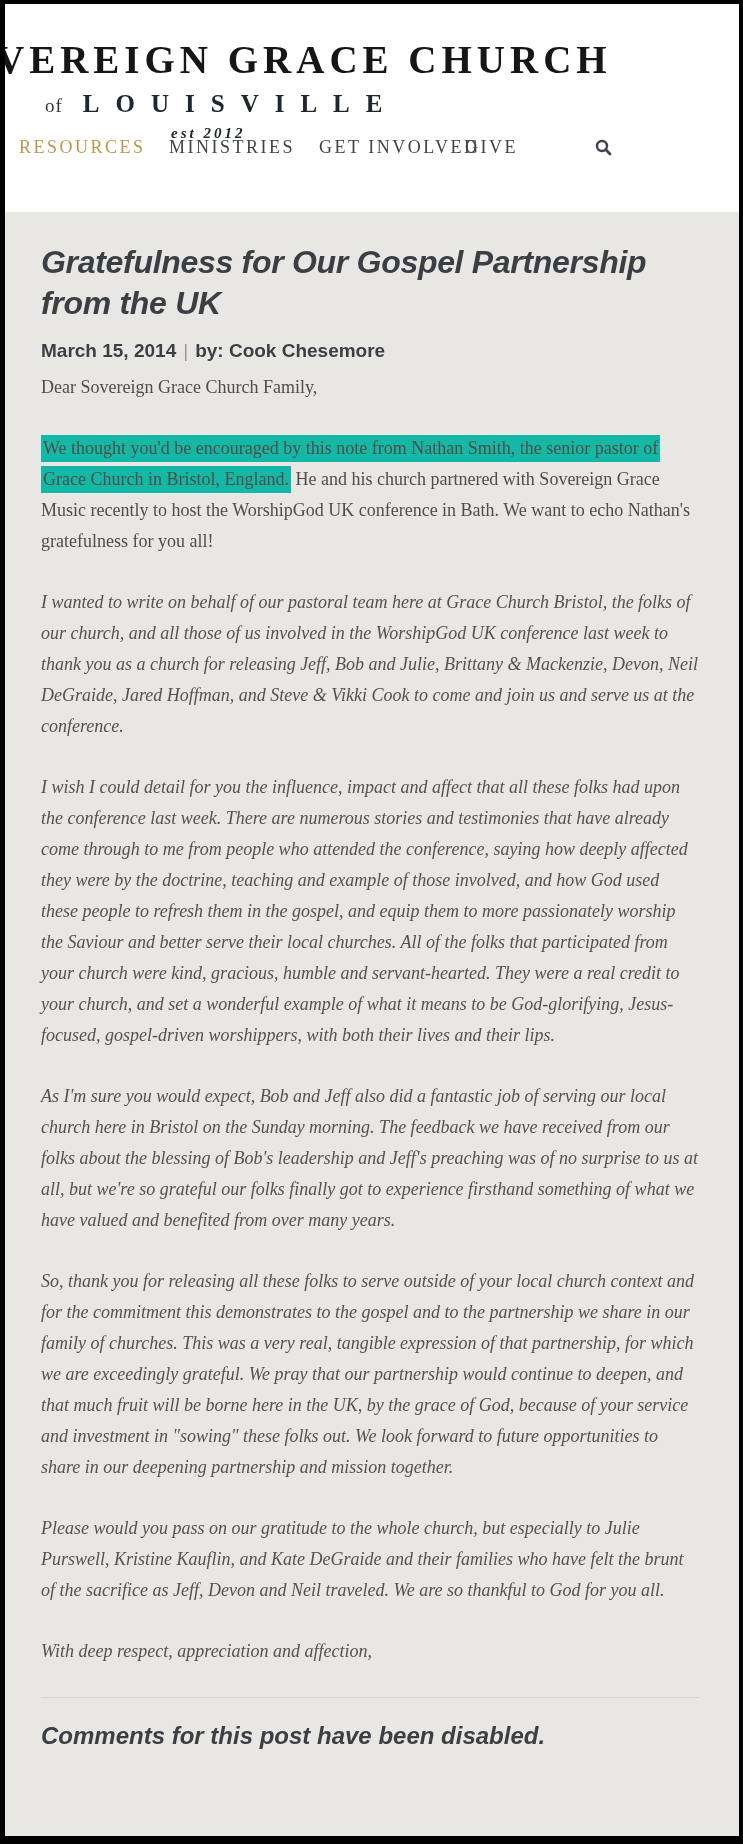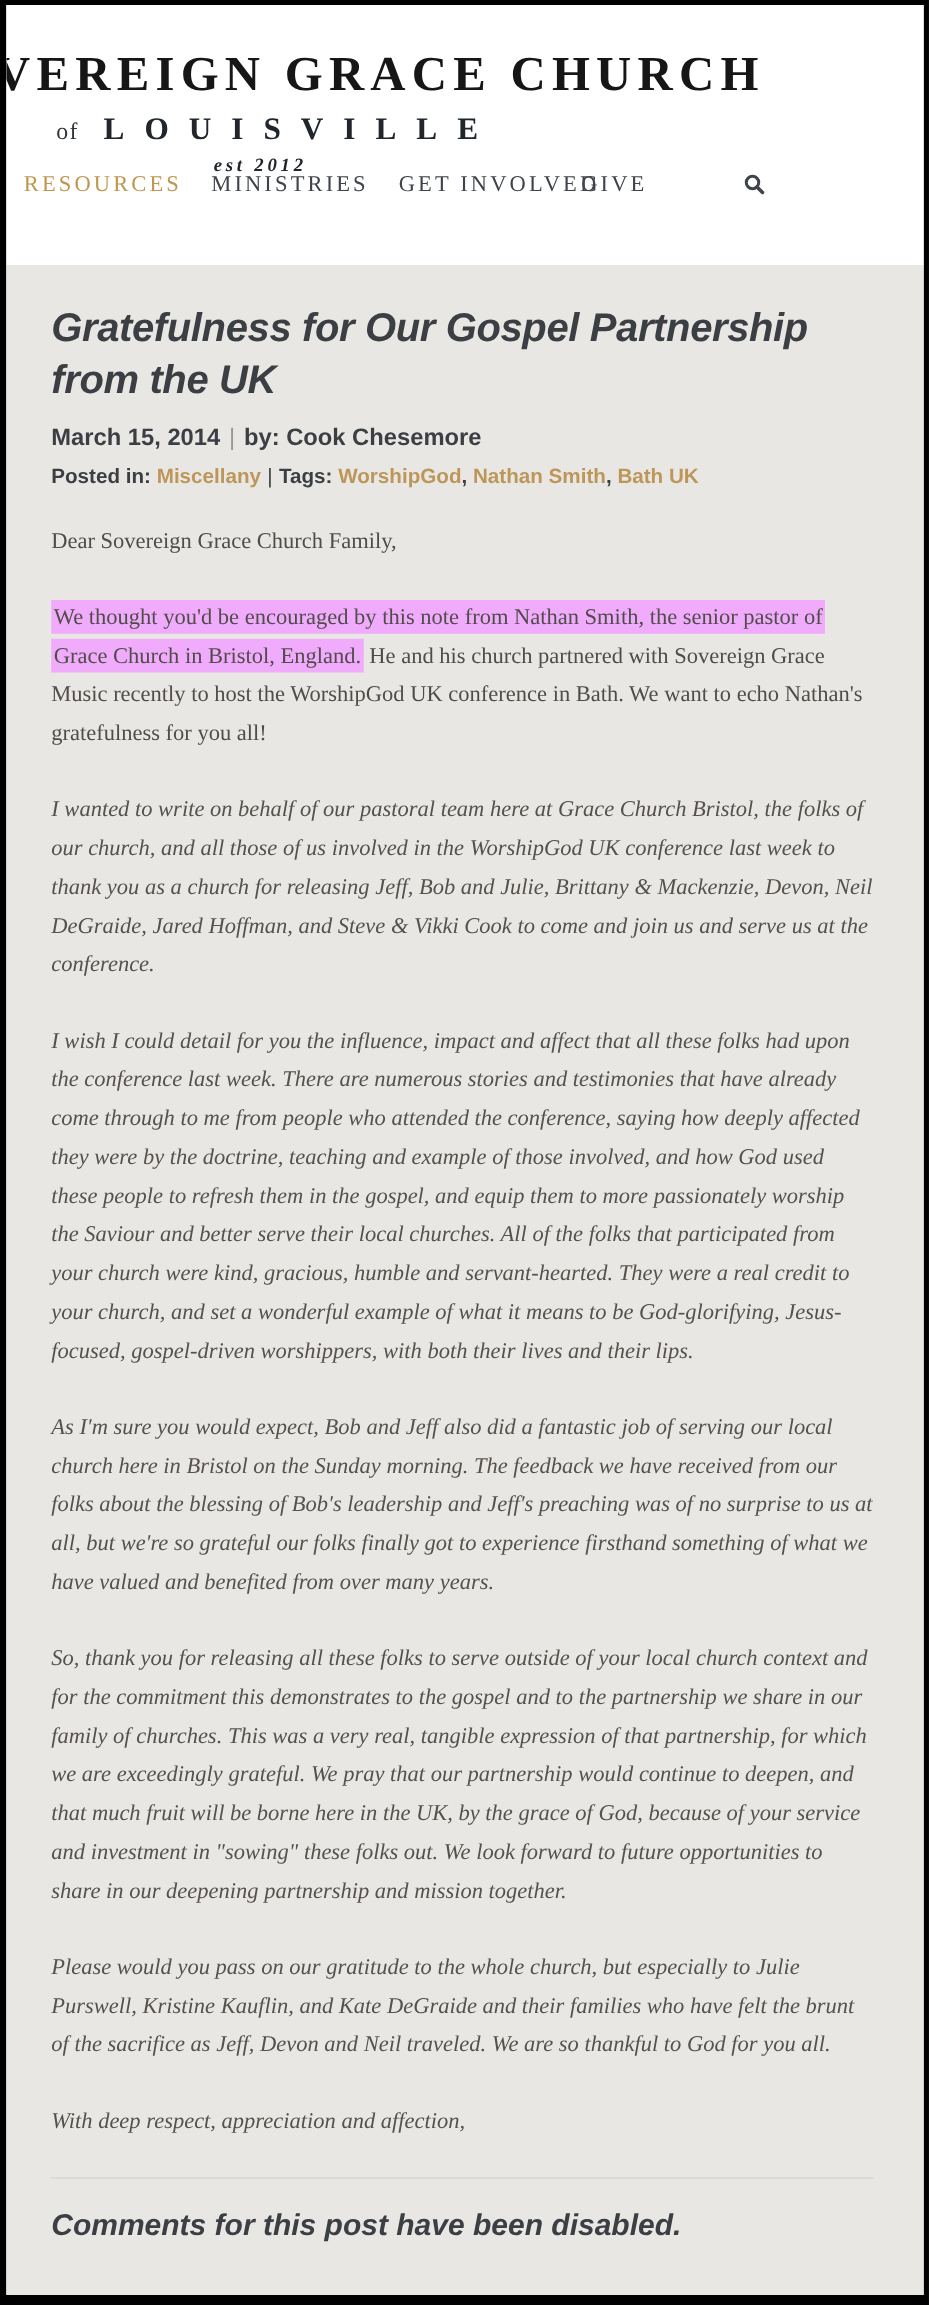--- a/index.html
+++ b/index.html
@@ -66,21 +66,21 @@
   .tag-comma { color:#3b3f44; }
   .posted-sep { color:#3b3f44; padding:0 5px; font-weight:400; }
   
   .body-par {
     font-family:"Liberation Serif", serif;
     font-size:18px; line-height:31px; color:#504d49;
     margin-bottom:30px; max-width:670px;
   }
   .body-par.italic { font-style:italic; color:#55524e; }
   .hl {
-    background:#f0abfc; padding:3px 2px 4px 2px;
+    background:#14b8a6; padding:3px 2px 4px 2px;
     -webkit-box-decoration-break:clone; box-decoration-break:clone;
   }
   
   .comments-wrap {
     border-top:1px solid #d5d3cf; margin:2px 0 0 0; padding:24px 0 30px 0;
     max-width:670px;
   }
   .comments-notice {
     font-family:"Liberation Sans", sans-serif;
     font-weight:700; font-style:italic; font-size:24px; color:#3b3f44;
@@ -114,27 +114,20 @@
       </div>
     </div>
 
     <div class="content">
       <h1 class="post-title">Gratefulness for Our Gospel Partnership from the UK</h1>
 
       <div class="meta-line">
         <span>March 15, 2014</span><span class="meta-sep">|</span><span>by: Cook Chesemore</span>
       </div>
 
-      <div class="posted-line">
-        <span>Posted in:</span>
-        <a class="gold-link">Miscellany</a><span class="posted-sep">|</span><span>Tags:</span>
-        <a class="gold-link">WorshipGod</a><span class="tag-comma">,</span>
-        <a class="gold-link">Nathan Smith</a><span class="tag-comma">,</span>
-        <a class="gold-link">Bath UK</a>
-      </div>
 
       <p class="body-par">Dear Sovereign Grace Church Family,</p>
 
       <p class="body-par"><span class="hl">We thought you'd be encouraged by this note from Nathan Smith, the senior pastor of Grace Church in Bristol, England.</span><span> He and his church partnered with Sovereign Grace Music recently to host the WorshipGod UK conference in Bath. We want to echo Nathan's gratefulness for you all!</span></p>
 
       <p class="body-par italic">I wanted to write on behalf of our pastoral team here at Grace Church Bristol, the folks of our church, and all those of us involved in the WorshipGod UK conference last week to thank you as a church for releasing Jeff, Bob and Julie, Brittany &amp; Mackenzie, Devon, Neil DeGraide, Jared Hoffman, and Steve &amp; Vikki Cook to come and join us and serve us at the conference.</p>
       <p class="body-par italic">I wish I could detail for you the influence, impact and affect that all these folks had upon the conference last week. There are numerous stories and testimonies that have already come through to me from people who attended the conference, saying how deeply affected they were by the doctrine, teaching and example of those involved, and how God used these people to refresh them in the gospel, and equip them to more passionately worship the Saviour and better serve their local churches. All of the folks that participated from your church were kind, gracious, humble and servant-hearted. They were a real credit to your church, and set a wonderful example of what it means to be God-glorifying, Jesus-focused, gospel-driven worshippers, with both their lives and their lips.</p>
       <p class="body-par italic">As I'm sure you would expect, Bob and Jeff also did a fantastic job of serving our local church here in Bristol on the Sunday morning. The feedback we have received from our folks about the blessing of Bob's leadership and Jeff's preaching was of no surprise to us at all, but we're so grateful our folks finally got to experience firsthand something of what we have valued and benefited from over many years.</p>
       <p class="body-par italic">So, thank you for releasing all these folks to serve outside of your local church context and for the commitment this demonstrates to the gospel and to the partnership we share in our family of churches. This was a very real, tangible expression of that partnership, for which we are exceedingly grateful. We pray that our partnership would continue to deepen, and that much fruit will be borne here in the UK, by the grace of God, because of your service and investment in "sowing" these folks out. We look forward to future opportunities to share in our deepening partnership and mission together.</p>
       <p class="body-par italic">Please would you pass on our gratitude to the whole church, but especially to Julie Purswell, Kristine Kauflin, and Kate DeGraide and their families who have felt the brunt of the sacrifice as Jeff, Devon and Neil traveled. We are so thankful to God for you all.</p>

